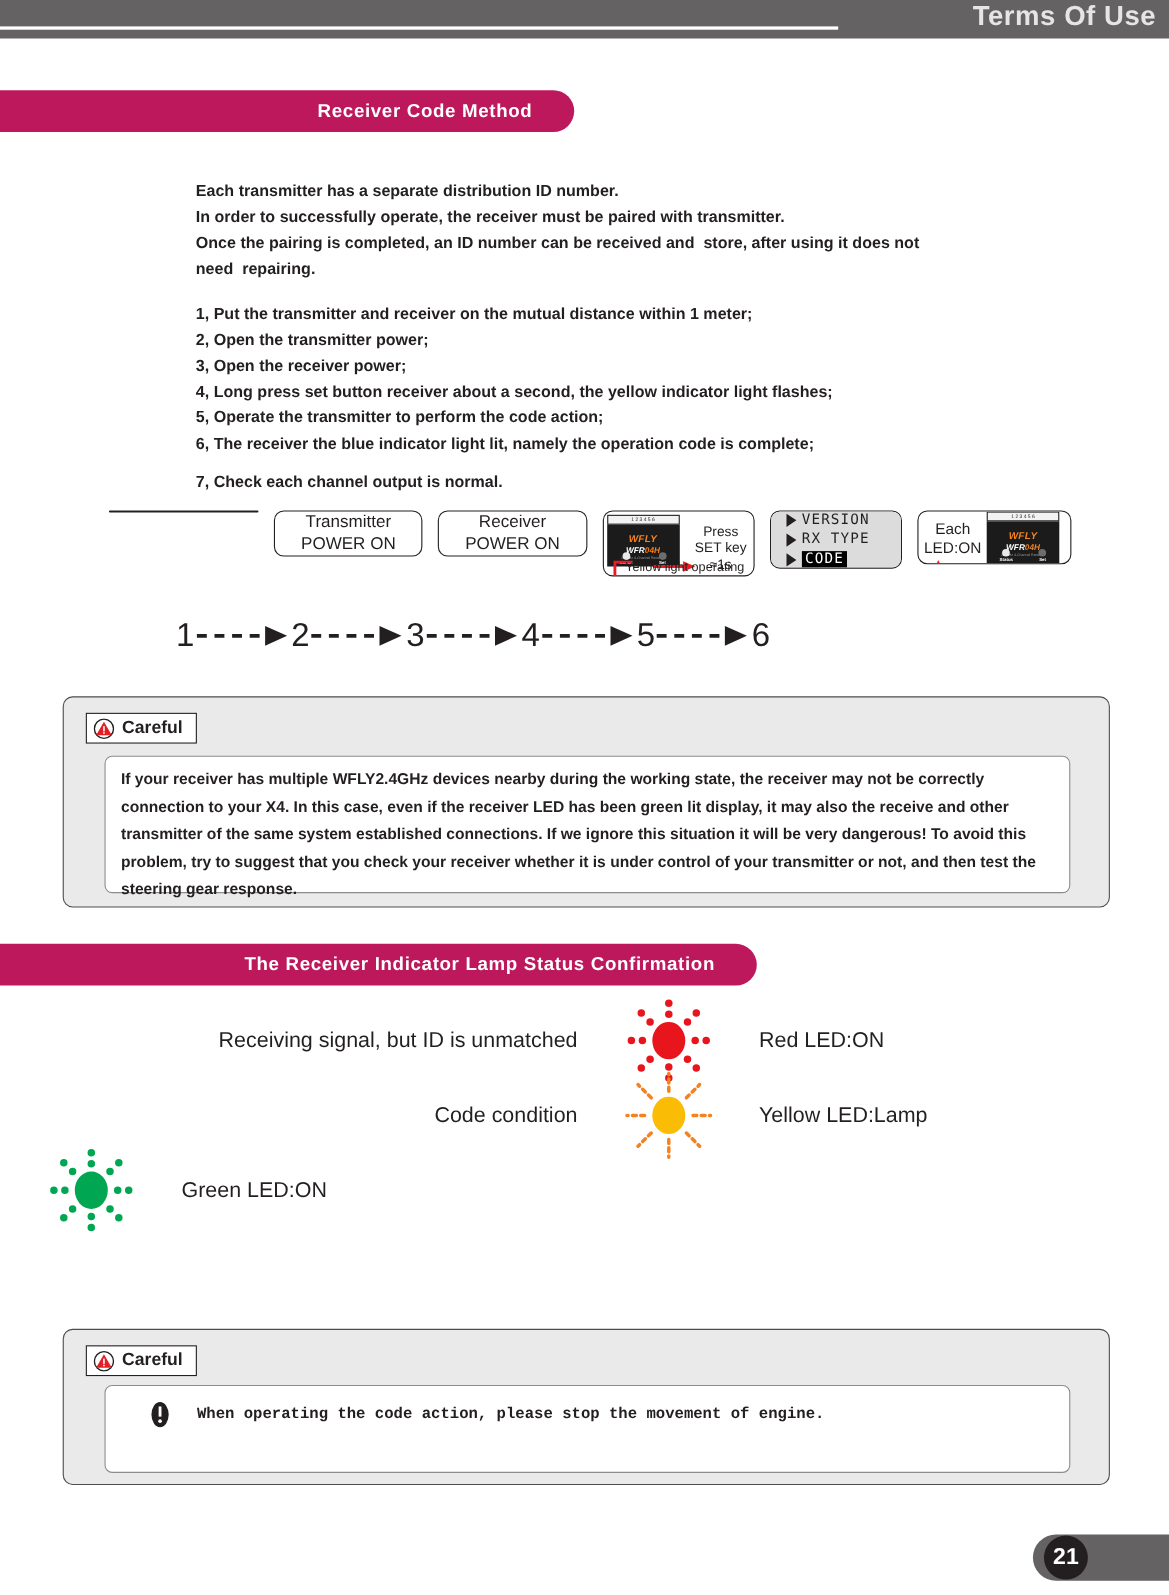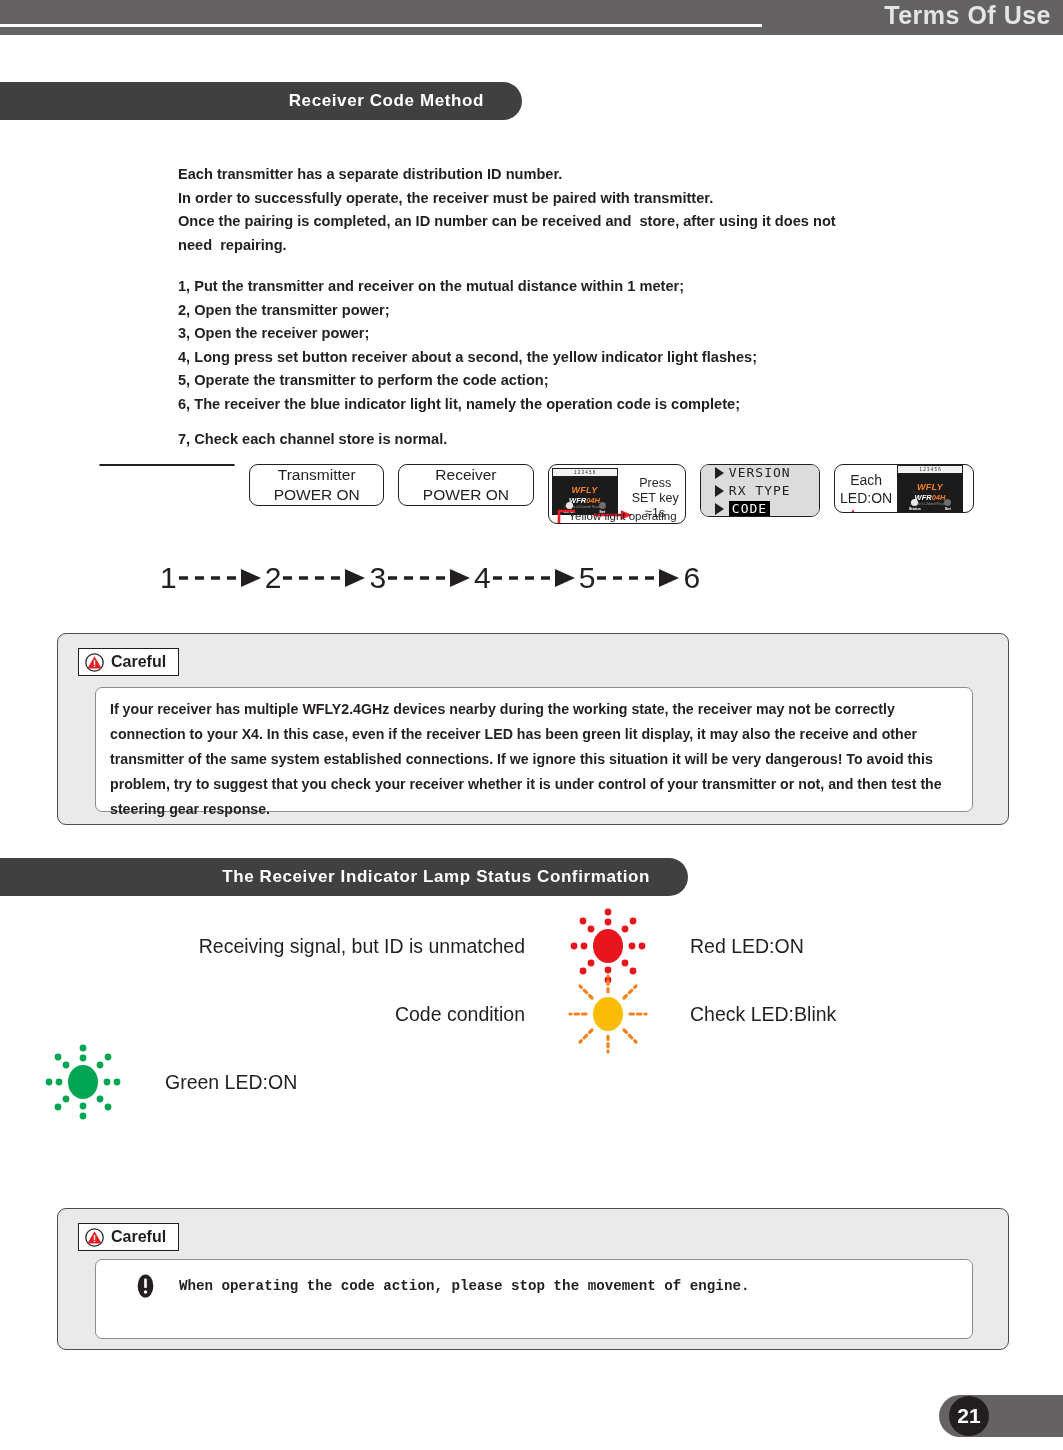--- a/index.html
+++ b/index.html
@@ -39,21 +39,21 @@
     letter-spacing: 0.5px;
     line-height: 28px;
     white-space: nowrap;
   }
 
   
   .section-bar {
     position: absolute;
     left: 0;
     height: 38px;
-    background: #404040;
+    background: #be185d;
     border-top-right-radius: 19px;
     border-bottom-right-radius: 19px;
     color: #ffffff;
     font-size: 17px;
     font-weight: bold;
     letter-spacing: 0.6px;
     display: flex;
     align-items: center;
     justify-content: flex-end;
     padding-right: 38px;
@@ -302,21 +302,21 @@
 Once the pairing is completed, an ID number can be received and  store, after using it does not
 need  repairing.</div>
 
 <div class="body-text" id="steps-block">1, Put the transmitter and receiver on the mutual distance within 1 meter;
 2, Open the transmitter power;
 3, Open the receiver power;
 4, Long press set button receiver about a second, the yellow indicator light flashes;
 5, Operate the transmitter to perform the code action;
 6, The receiver the blue indicator light lit, namely the operation code is complete;</div>
 
-<div class="body-text" id="step-final">7, Check each channel store is normal.</div>
+<div class="body-text" id="step-final">7, Check each channel output is normal.</div>
 
 <div class="flow-row">
 
   <div class="flow-card" id="flow-card-1">
     <div class="tx-scene">
       <svg class="arrow-svg dist-arrow" viewBox="0 0 68 10">
         <line x1="4" y1="5" x2="64" y2="5" stroke="#231f20" stroke-width="1.6"></line>
         <polygon points="2,5 11,1 11,9" fill="#231f20"></polygon>
         <polygon points="66,5 57,1 57,9" fill="#231f20"></polygon>
         <line x1="2.2" y1="0.5" x2="2.2" y2="9.5" stroke="#231f20" stroke-width="1.6"></line>
@@ -540,21 +540,21 @@
           <line x1="20" y1="42" x2="4" y2="42"></line>
           <line x1="64" y1="42" x2="80" y2="42"></line>
           <line x1="26" y1="26" x2="14" y2="14"></line>
           <line x1="58" y1="26" x2="70" y2="14"></line>
           <line x1="26" y1="58" x2="14" y2="70"></line>
           <line x1="58" y1="58" x2="70" y2="70"></line>
         </g>
         <ellipse cx="42" cy="42" rx="15" ry="17" fill="#fbbc05"></ellipse>
       </svg>
     </div>
-    <div class="led-name">Check LED:Blink</div>
+    <div class="led-name">Yellow LED:Lamp</div>
   </div>
 
   <div class="led-row">
     <div class="led-glyph">
       <svg width="84" height="84" viewBox="0 0 84 84">
         <g fill="#00a651">
           <ellipse cx="42" cy="42" rx="15" ry="17"></ellipse>
           <circle cx="42" cy="18" r="3.4"></circle>
             <circle cx="42" cy="8" r="3.4"></circle>
           <circle cx="42" cy="66" r="3.4"></circle>

